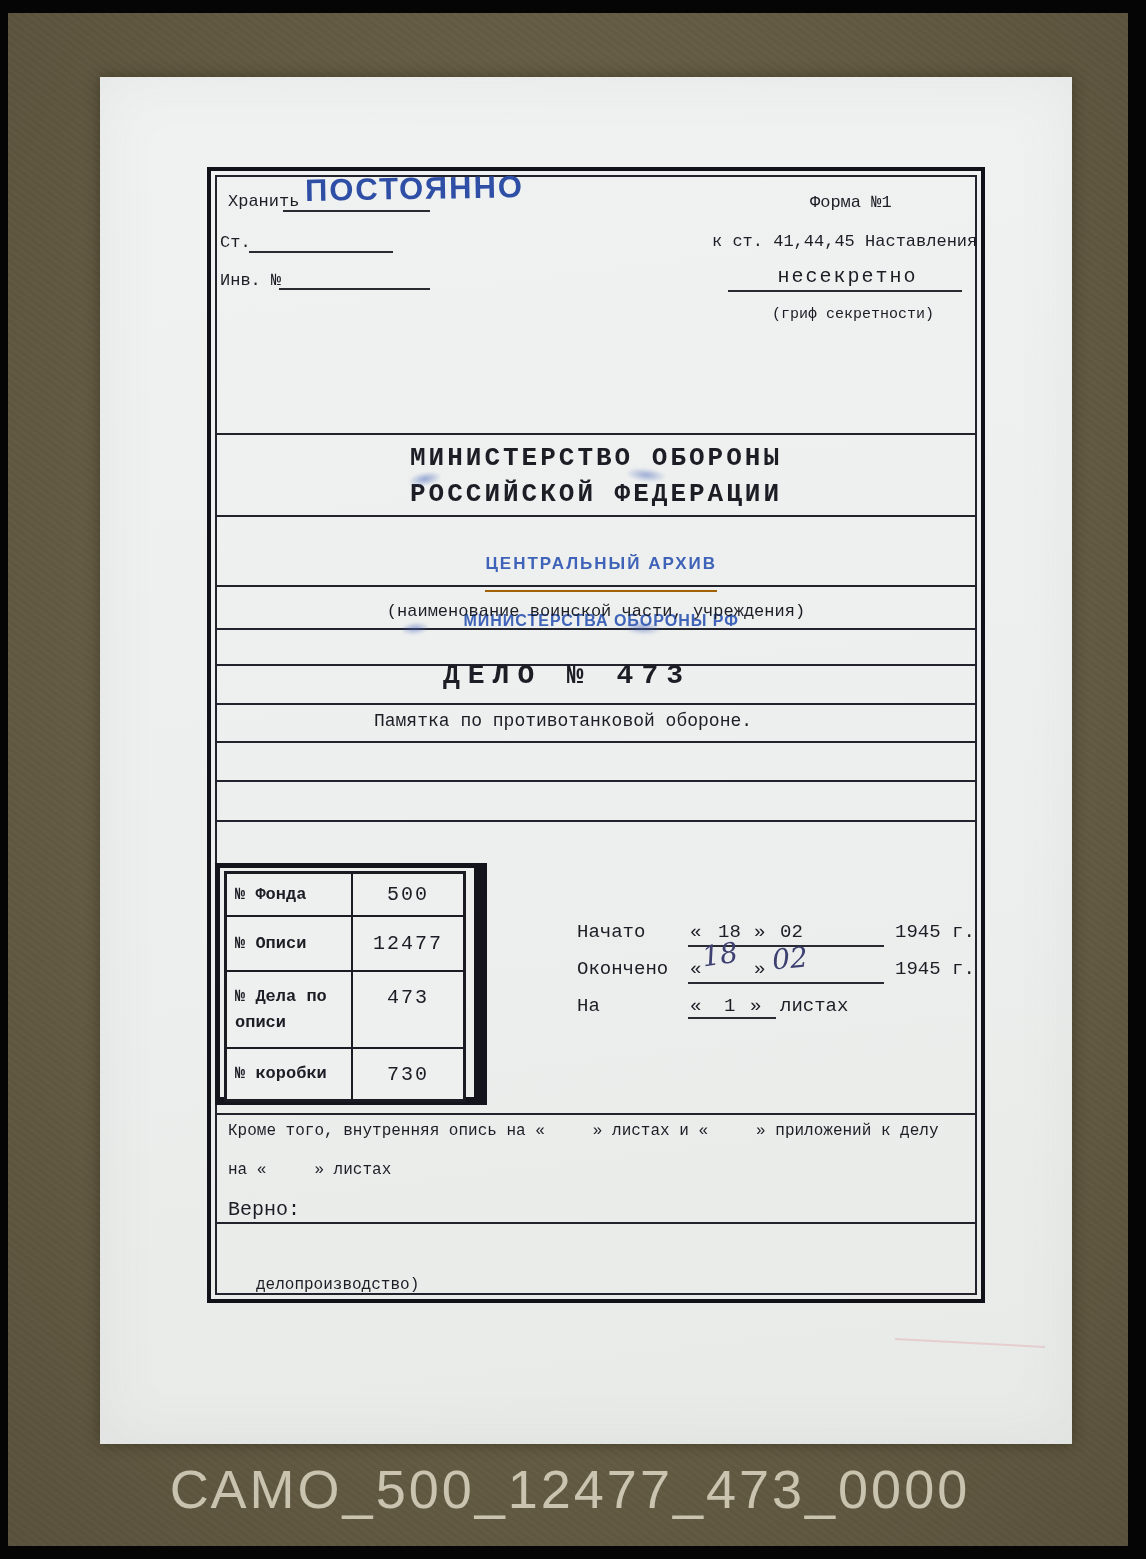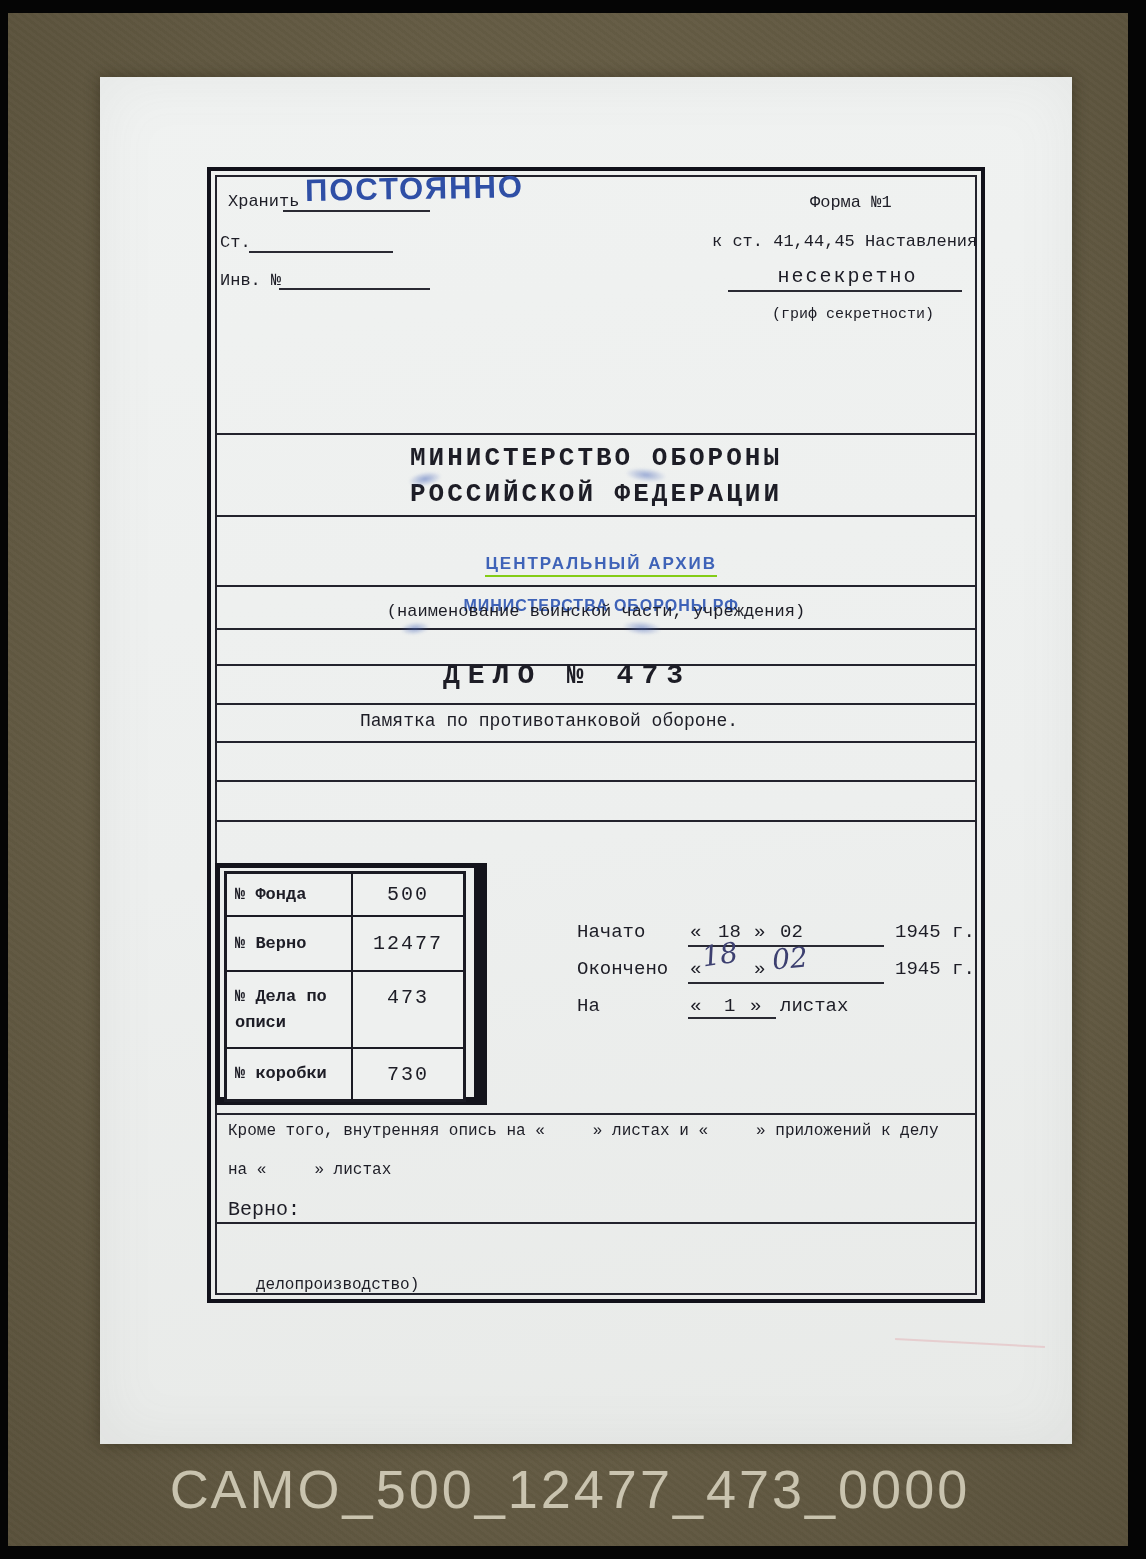--- a/index.html
+++ b/index.html
@@ -74,34 +74,34 @@
   <div class="hr" style="top:741px;"></div>
   <div class="hr" style="top:780px;"></div>
   <div class="hr" style="top:820px;"></div>
   <div class="hr" style="top:1113px;"></div>
   <div class="hr" style="top:1222px;"></div>
 
   <div class="t center bold" style="left:217px;top:479px;width:758px;font-size:26px;letter-spacing:3px;">РОССИЙСКОЙ ФЕДЕРАЦИИ</div>
   <div class="t center bold" style="left:217px;top:443px;width:758px;font-size:26px;letter-spacing:3px;">МИНИСТЕРСТВО ОБОРОНЫ</div>
 
   <div class="t center" style="left:217px;top:536px;width:730px;">
-    <span class="arch-stamp bold" style="font-size:17px;letter-spacing:2px;border-bottom:2px solid #84cc16;padding-bottom:1px;display:inline-block;">ЦЕНТРАЛЬНЫЙ АРХИВ</span><br>
+    <span class="arch-stamp bold" style="font-size:17px;letter-spacing:2px;border-bottom:2px solid #a16207;padding-bottom:16px;display:inline-block;">ЦЕНТРАЛЬНЫЙ АРХИВ</span><br>
     <span class="arch-stamp bold" style="font-size:16px;letter-spacing:1px;display:inline-block;margin-top:2px;">МИНИСТЕРСТВА ОБОРОНЫ РФ</span>
   </div>
 
   <div class="t center" style="left:217px;top:602px;width:758px;font-size:17px;">(наименование воинской части, учреждения)</div>
 
   <div class="t center bold" style="left:217px;top:660px;width:700px;font-size:28px;letter-spacing:8px;">ДЕЛО № 473</div>
-  <div class="t center" style="left:204px;top:711px;width:690px;font-size:18px;">Памятка по противотанковой обороне.</div>
+  <div class="t center" style="left:218px;top:711px;width:690px;font-size:18px;">Памятка по противотанковой обороне.</div>
 
   <div class="reg-frame"></div>
   <div class="reg-table">
     <div class="reg-cell reg-label">№ Фонда</div>
     <div class="reg-cell reg-value">500</div>
-    <div class="reg-cell reg-label">№ Верно</div>
+    <div class="reg-cell reg-label">№ Описи</div>
     <div class="reg-cell reg-value">12477</div>
     <div class="reg-cell reg-label">№ Дела по описи</div>
     <div class="reg-cell reg-value" style="align-items:flex-start;padding-top:14px;">473</div>
     <div class="reg-cell reg-label">№ коробки</div>
     <div class="reg-cell reg-value">730</div>
   </div>
 
   <div class="t" style="left:577px;top:921px;font-size:19px;">Начато</div>
   <div class="t" style="left:690px;top:921px;font-size:19px;">«</div>
   <div class="t" style="left:718px;top:921px;font-size:19px;">18</div>

